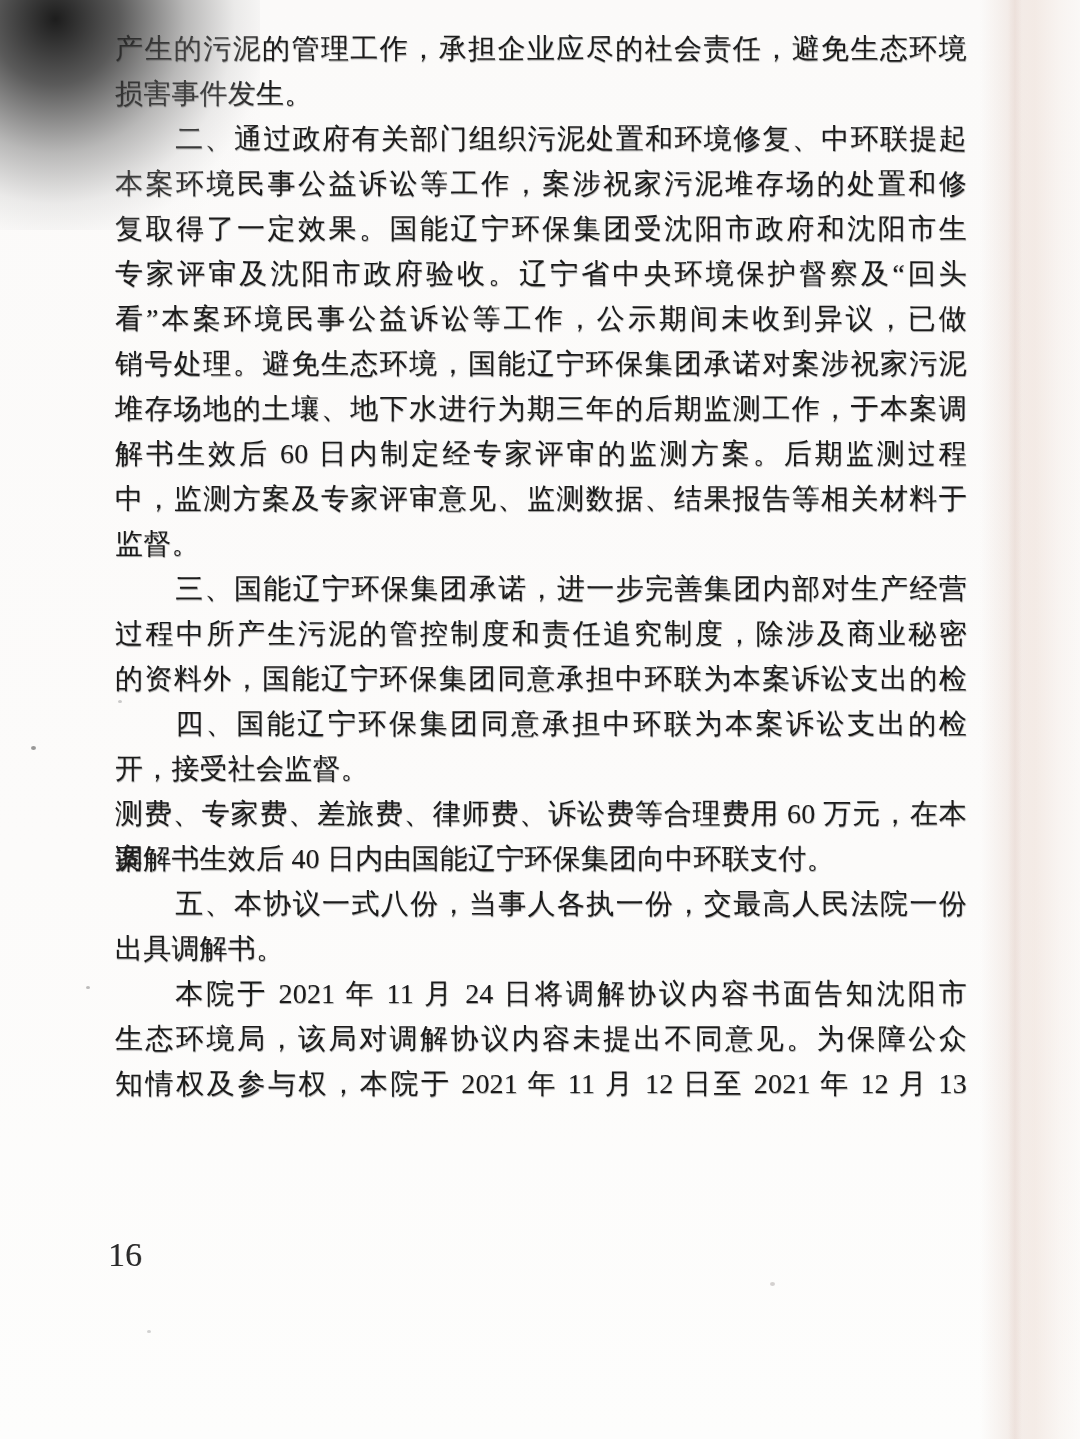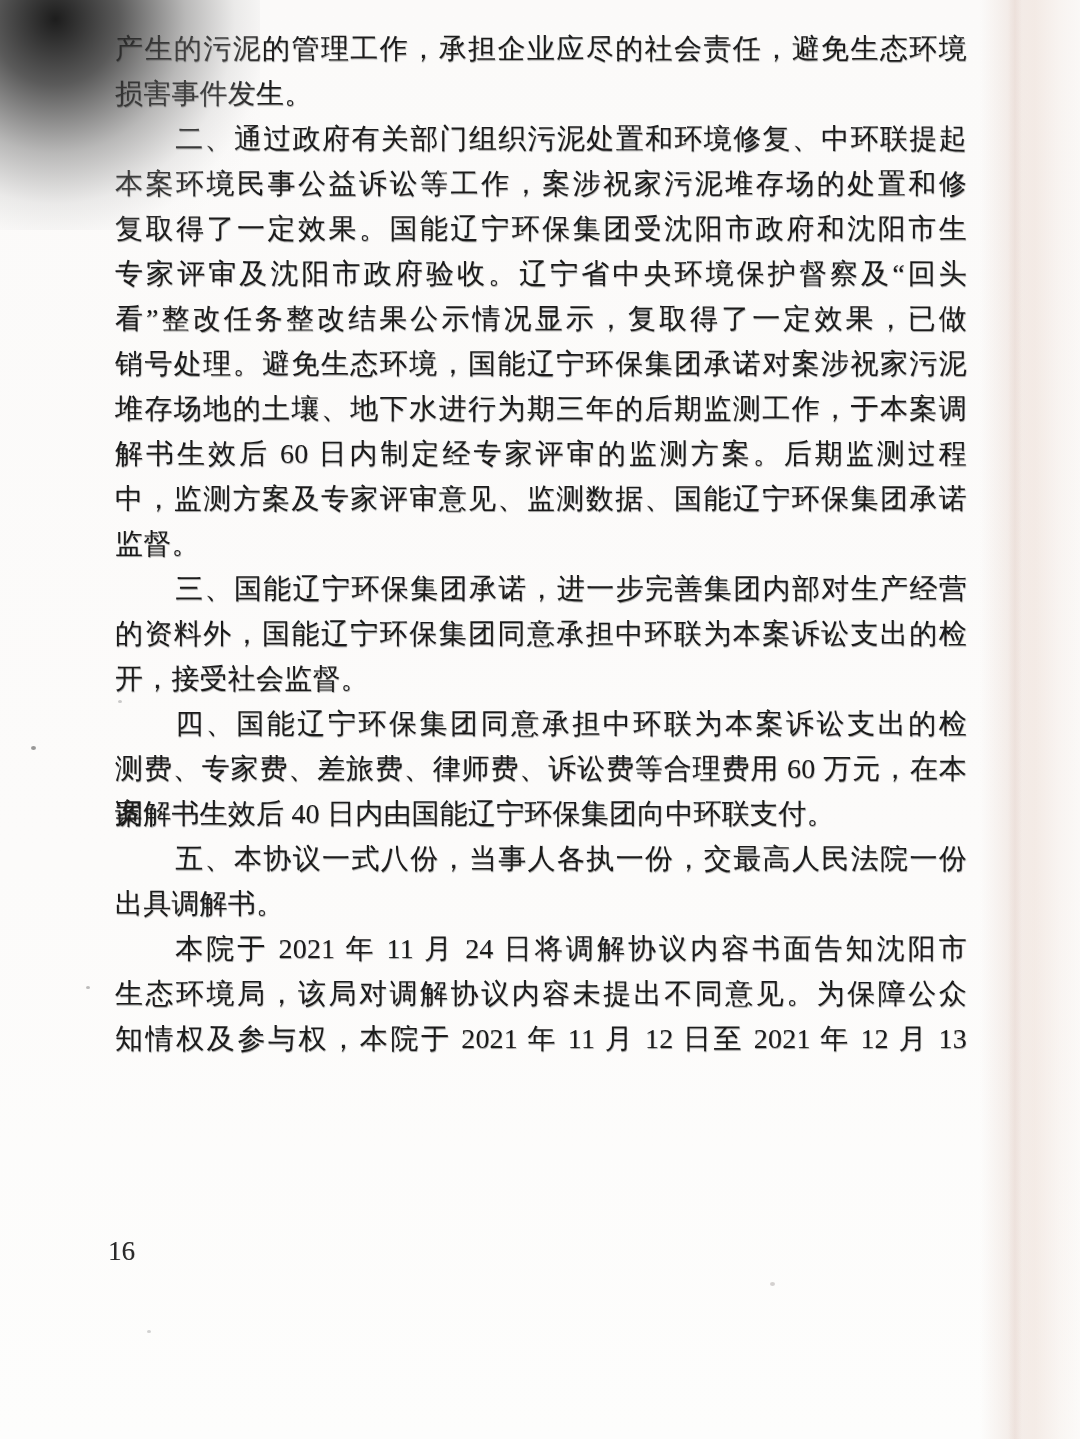--- a/index.html
+++ b/index.html
@@ -63,21 +63,21 @@
     overflow: visible;
   }
   .line.short {
     text-align: left;
     text-align-last: left;
   }
   .line.indent { text-indent: 2.15em; }
   .page-number {
     position: absolute;
     left: 108px; top: 1236px;
-    font-size: 27px;
+    font-size: 34px;
     color: #2a2a2a;
     text-shadow: 0.4px 0.4px 0.6px rgba(60,60,60,0.4);
   }
   .speck {
     position: absolute;
     background: rgba(70,70,70,0.55);
     border-radius: 50%;
     pointer-events: none;
   }
   .speck.s1 { left: 31px;  top: 746px;  width: 5px; height: 4px; }
@@ -91,30 +91,31 @@
 
 <div class="scan-page">
 
   <div class="text-block">
       <div class="line">产生的污泥的管理工作，承担企业应尽的社会责任，避免生态环境</div>
       <div class="line short">损害事件发生。</div>
       <div class="line indent">二、通过政府有关部门组织污泥处置和环境修复、中环联提起</div>
       <div class="line">本案环境民事公益诉讼等工作，案涉祝家污泥堆存场的处置和修</div>
       <div class="line">复取得了一定效果。国能辽宁环保集团受沈阳市政府和沈阳市生</div>
       <div class="line">专家评审及沈阳市政府验收。辽宁省中央环境保护督察及“回头</div>
-      <div class="line">看”整改任务整改结果公示情况显示，复取得了一定效果，已做</div>
+      <div class="line">看”本案环境民事公益诉讼等工作，公示期间未收到异议，已做</div>
       <div class="line">销号处理。避免生态环境，国能辽宁环保集团承诺对案涉祝家污泥</div>
       <div class="line">堆存场地的土壤、地下水进行为期三年的后期监测工作，于本案调</div>
       <div class="line">解书生效后 60 日内制定经专家评审的监测方案。后期监测过程</div>
-      <div class="line">中，监测方案及专家评审意见、监测数据、国能辽宁环保集团承诺</div>
+      <div class="line">中，监测方案及专家评审意见、监测数据、结果报告等相关材料于</div>
       <div class="line short">监督。</div>
       <div class="line indent">三、国能辽宁环保集团承诺，进一步完善集团内部对生产经营</div>
+      <div class="line">过程中所产生污泥的管控制度和责任追究制度，除涉及商业秘密</div>
       <div class="line">的资料外，国能辽宁环保集团同意承担中环联为本案诉讼支出的检</div>
+      <div class="line indent">四、国能辽宁环保集团同意承担中环联为本案诉讼支出的检</div>
       <div class="line short">开，接受社会监督。</div>
-      <div class="line indent">四、国能辽宁环保集团同意承担中环联为本案诉讼支出的检</div>
       <div class="line">测费、专家费、差旅费、律师费、诉讼费等合理费用 60 万元，在本案</div>
       <div class="line short">调解书生效后 40 日内由国能辽宁环保集团向中环联支付。</div>
       <div class="line indent">五、本协议一式八份，当事人各执一份，交最高人民法院一份</div>
       <div class="line short">出具调解书。</div>
       <div class="line indent">本院于 2021 年 11 月 24 日将调解协议内容书面告知沈阳市</div>
       <div class="line">生态环境局，该局对调解协议内容未提出不同意见。为保障公众</div>
       <div class="line">知情权及参与权，本院于 2021 年 11 月 12 日至 2021 年 12 月 13</div>
     </div>
 
   <div class="page-number">16</div>

